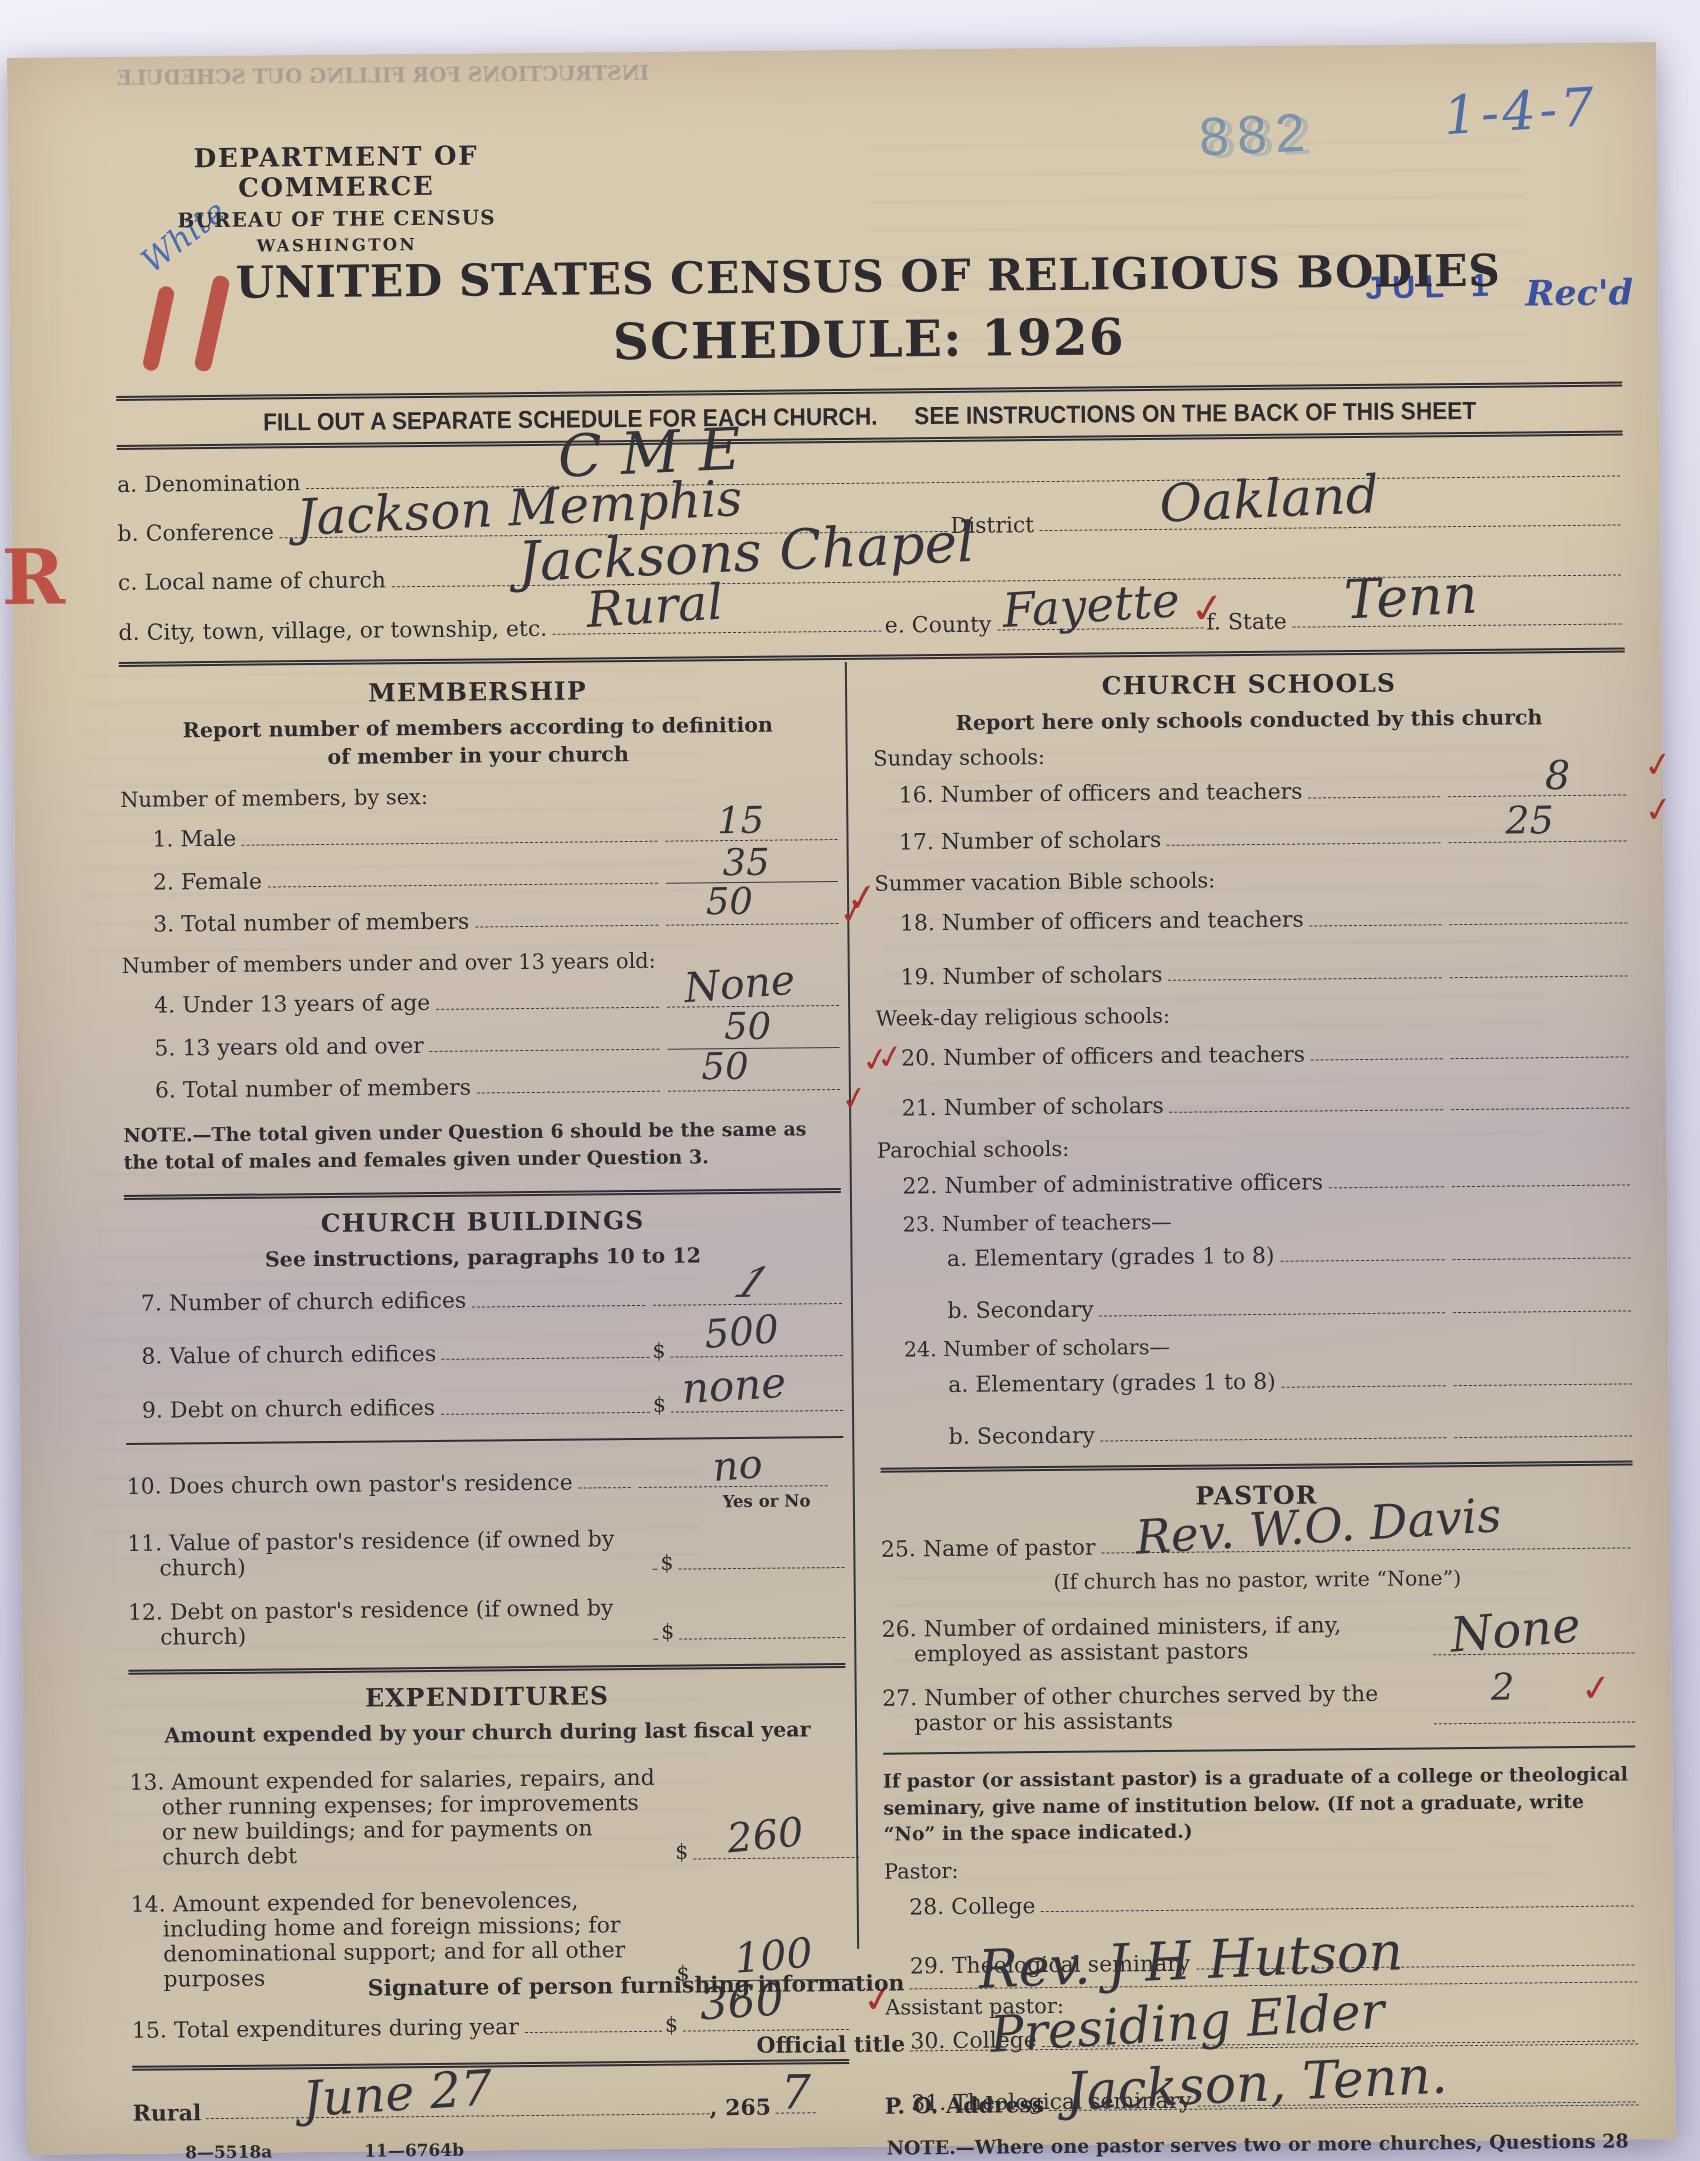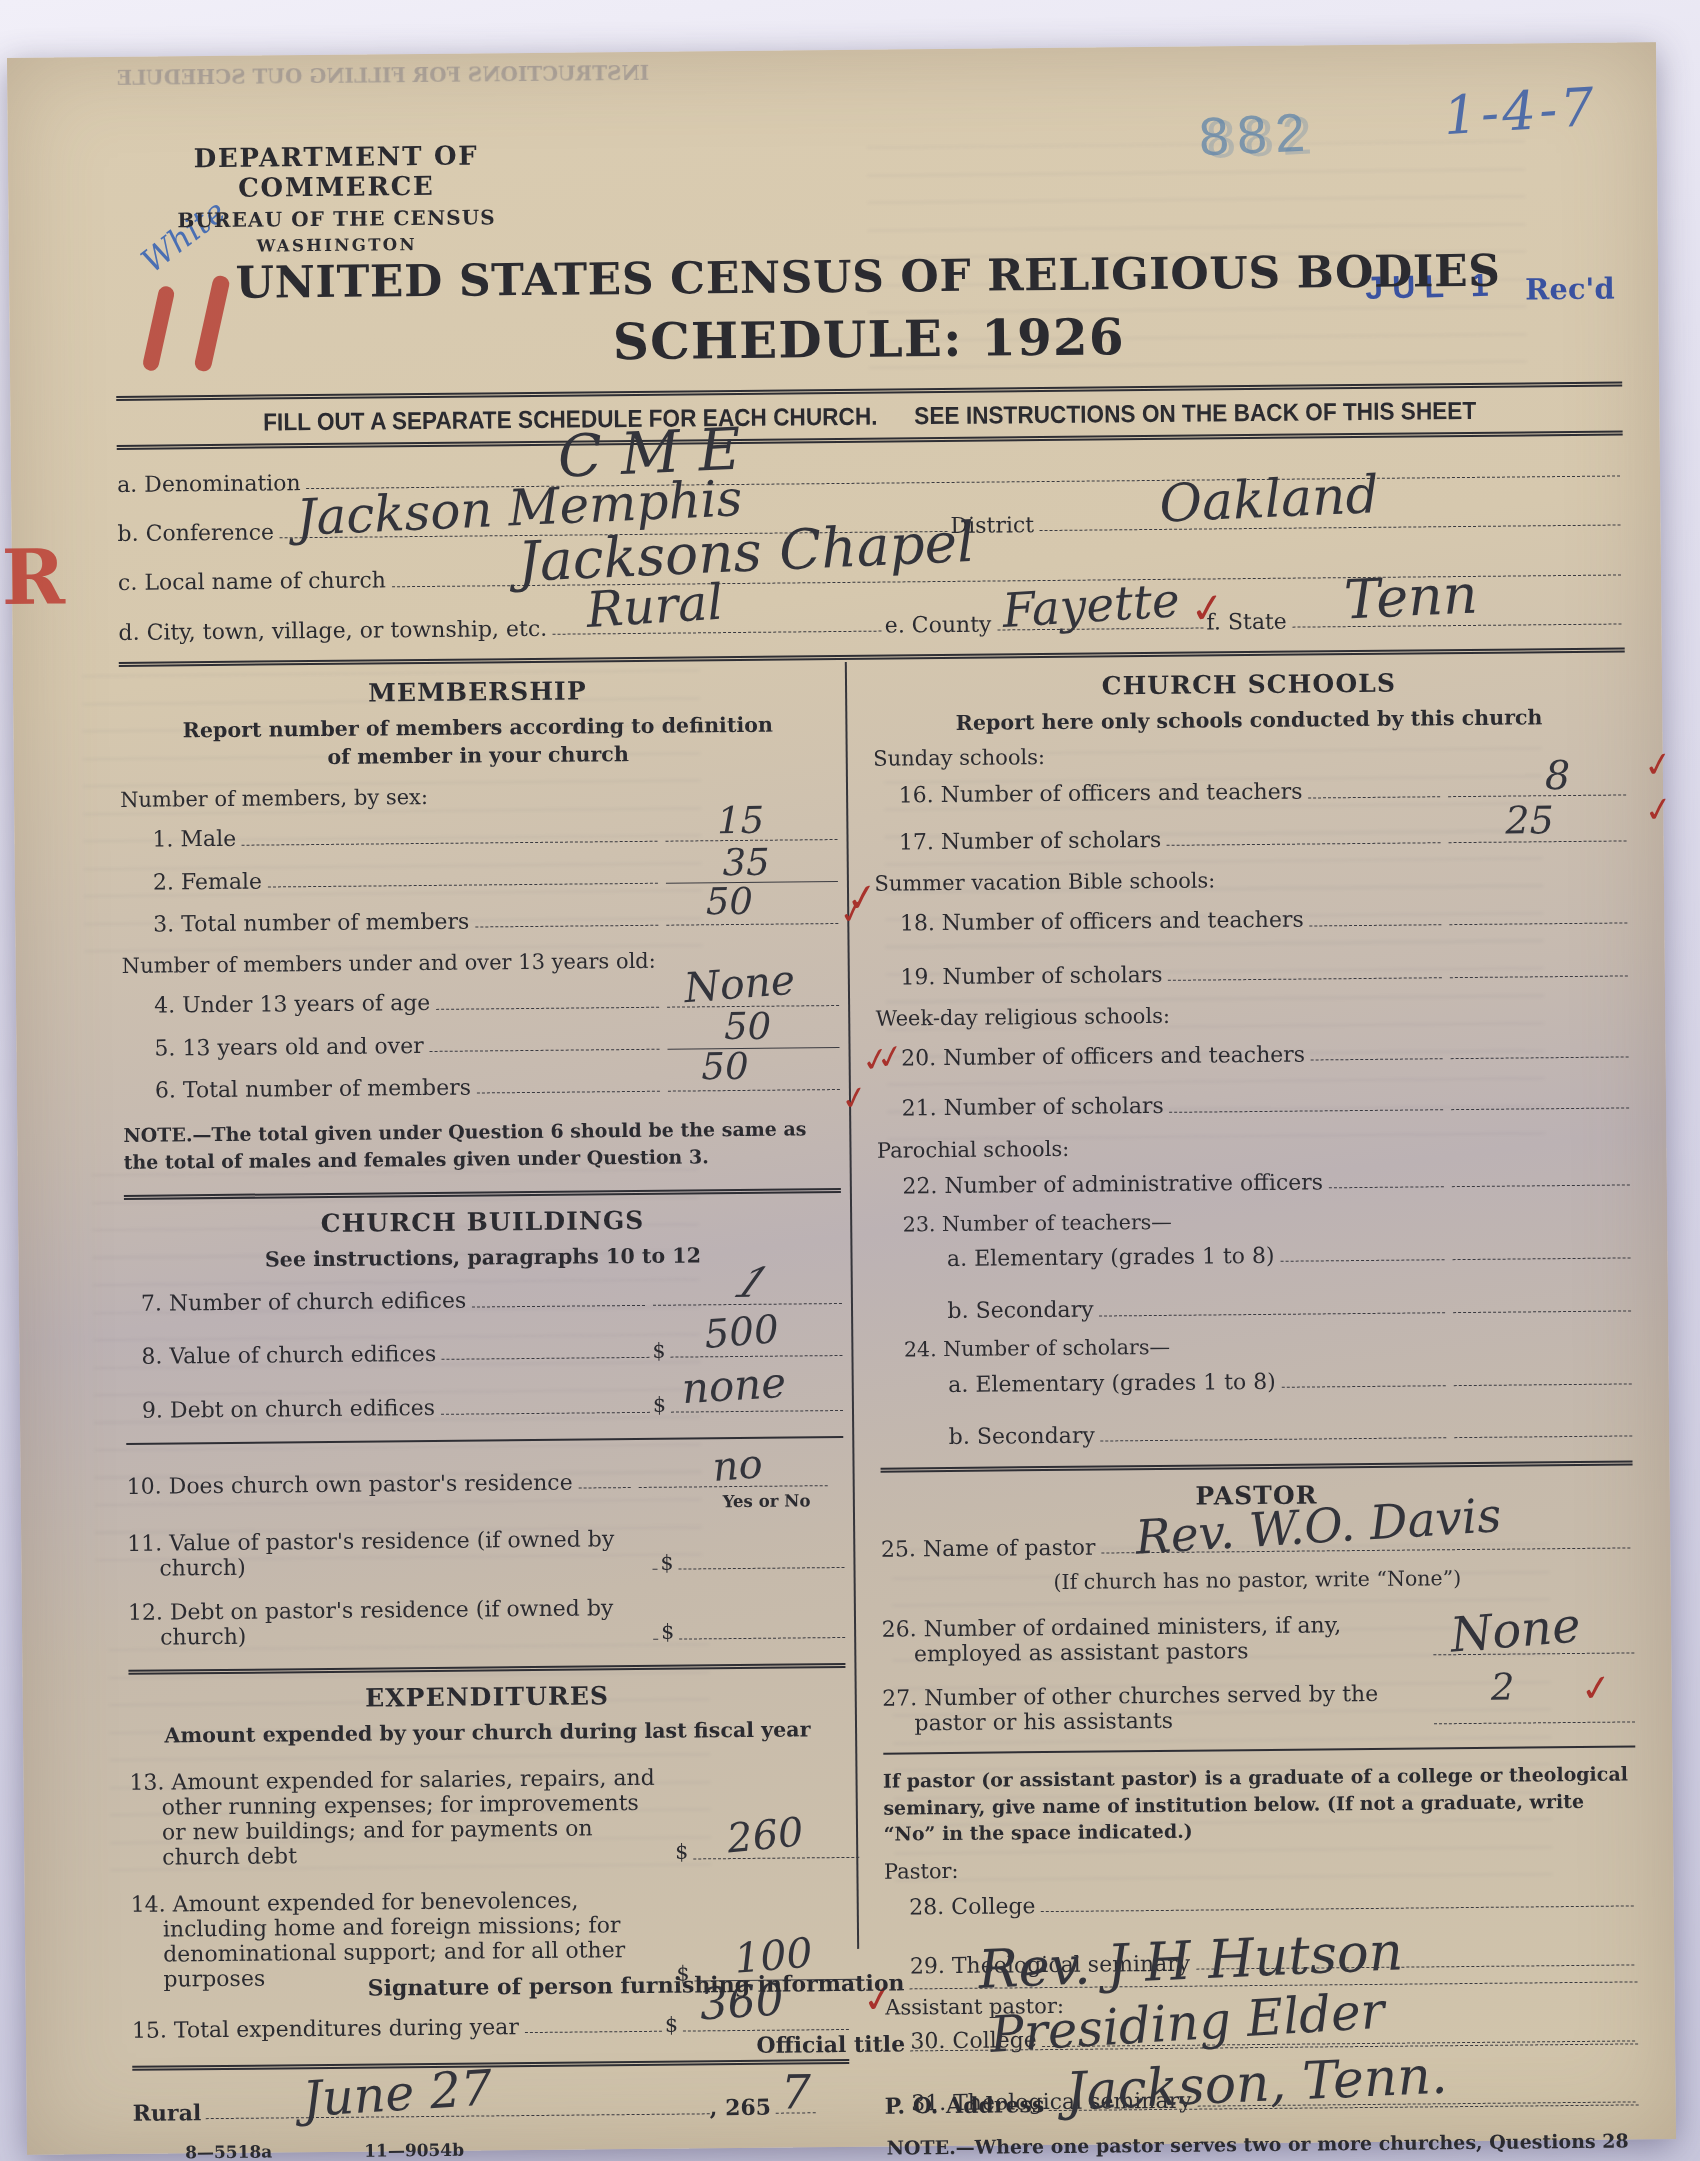--- a/index.html
+++ b/index.html
@@ -70,21 +70,21 @@
   .formnos span { margin-right:86px; }
 
   
   .white-note { position:absolute; left:127px; top:161px; font-size:32px; font-style:italic; color:#4a6fb3; transform:rotate(-37deg); font-family:"DejaVu Serif", serif; }
   .red-stroke { position:absolute; background:rgba(178,52,44,.78); border-radius:8px; }
   .rs1 { left:141px; top:229px; width:16px; height:86px; transform:rotate(13deg); }
   .rs2 { left:194px; top:219px; width:17px; height:97px; transform:rotate(13deg); }
   .stamp-882 { position:absolute; left:1191px; top:57px; font-size:54px; letter-spacing:8px; color:rgba(95,132,170,.75); transform:rotate(-2deg); font-family:"Liberation Sans", sans-serif; text-shadow:6.9px 2.9px 0 rgba(95,132,170,.30); }
   .code-147 { position:absolute; left:1436px; top:37px; font-size:53px; font-style:italic; color:rgba(62,96,166,.88); transform:rotate(-3deg); letter-spacing:3.4px; }
   .jul1 { position:absolute; left:1356px; top:224px; font-family:"Liberation Sans", sans-serif; font-weight:bold; font-size:32px; letter-spacing:9.2px; color:rgba(45,72,158,.92); transform:rotate(-1deg); }
-  .recd { position:absolute; left:1516px; top:229px; font-size:29px; font-weight:bold; color:rgba(45,72,158,.92); font-family:"DejaVu Serif", serif; }
+  .recd { position:absolute; left:1516px; top:229px; font-size:35px; font-weight:bold; font-style:italic; color:rgba(45,72,158,.92); font-family:"DejaVu Serif", serif; }
   .margin-R { position:absolute; left:-10.3px; top:475px; font-size:76px; font-weight:bold; color:rgba(186,54,44,.8); font-family:"DejaVu Serif", serif; }
   .ghost-title { position:absolute; left:172px; top:9.2px; width:470px; font-size:20px; font-weight:bold; color:rgba(85,85,110,.32); transform:scaleX(-1); text-align:center; white-space:nowrap; filter:blur(0.6px); }
   .glines { position:absolute; background:repeating-linear-gradient(to bottom, rgba(70,70,100,.10) 0 2.3px, transparent 2.3px 27.5px); filter:blur(1.7px); opacity:.55; }
 </style>
 </head>
 <body>
 
 <div class="page">
   <div class="paper">
 
@@ -499,20 +499,20 @@
             <span class="hw" style="left:5.7px; bottom:-3.4px; font-size:47px;">7</span>
           </span>
           <span class="lbl b" style="margin-left:69px;">P. O. Address</span>
           <span class="ansline" style="flex:1;">
             <span class="hw" style="left:17px; bottom:-1.1px; font-size:52px; transform:rotate(-2deg);">Jackson, Tenn.</span>
           </span>
         </div>
 
         <div class="formnos">
           <span>8—5518a</span>
-          <span>11—9054b</span>
+          <span>11—6764b</span>
         </div>
       </div>
 
     </div>
   </div>
 </div>
 
 
 </body></html>

